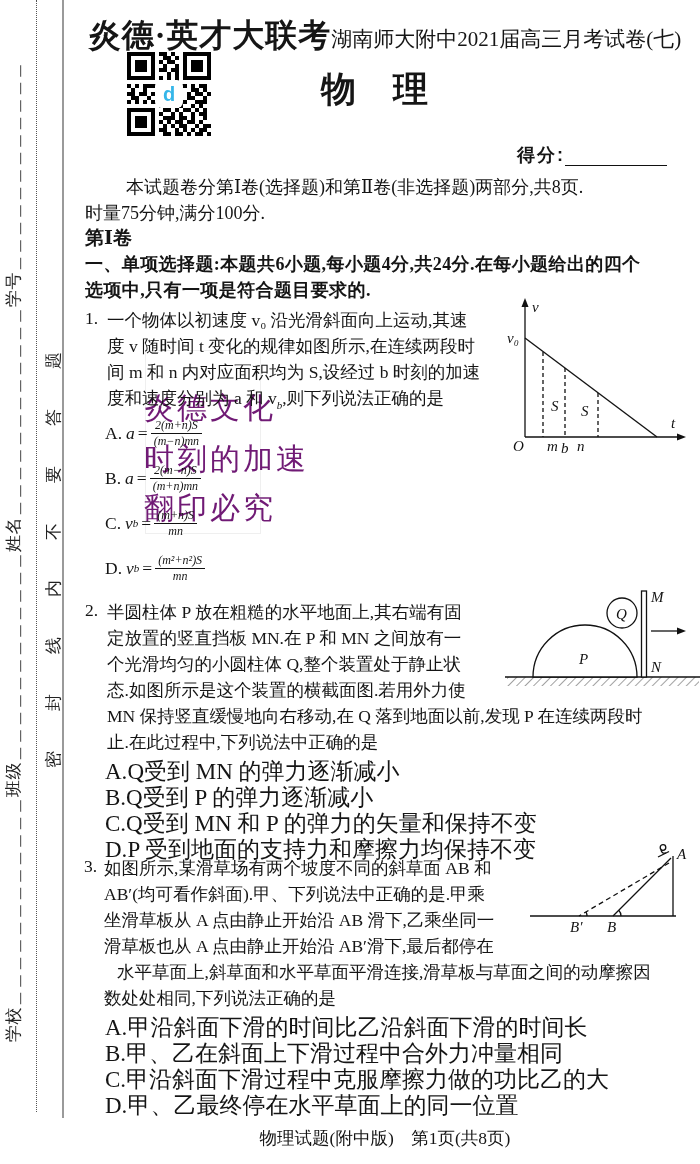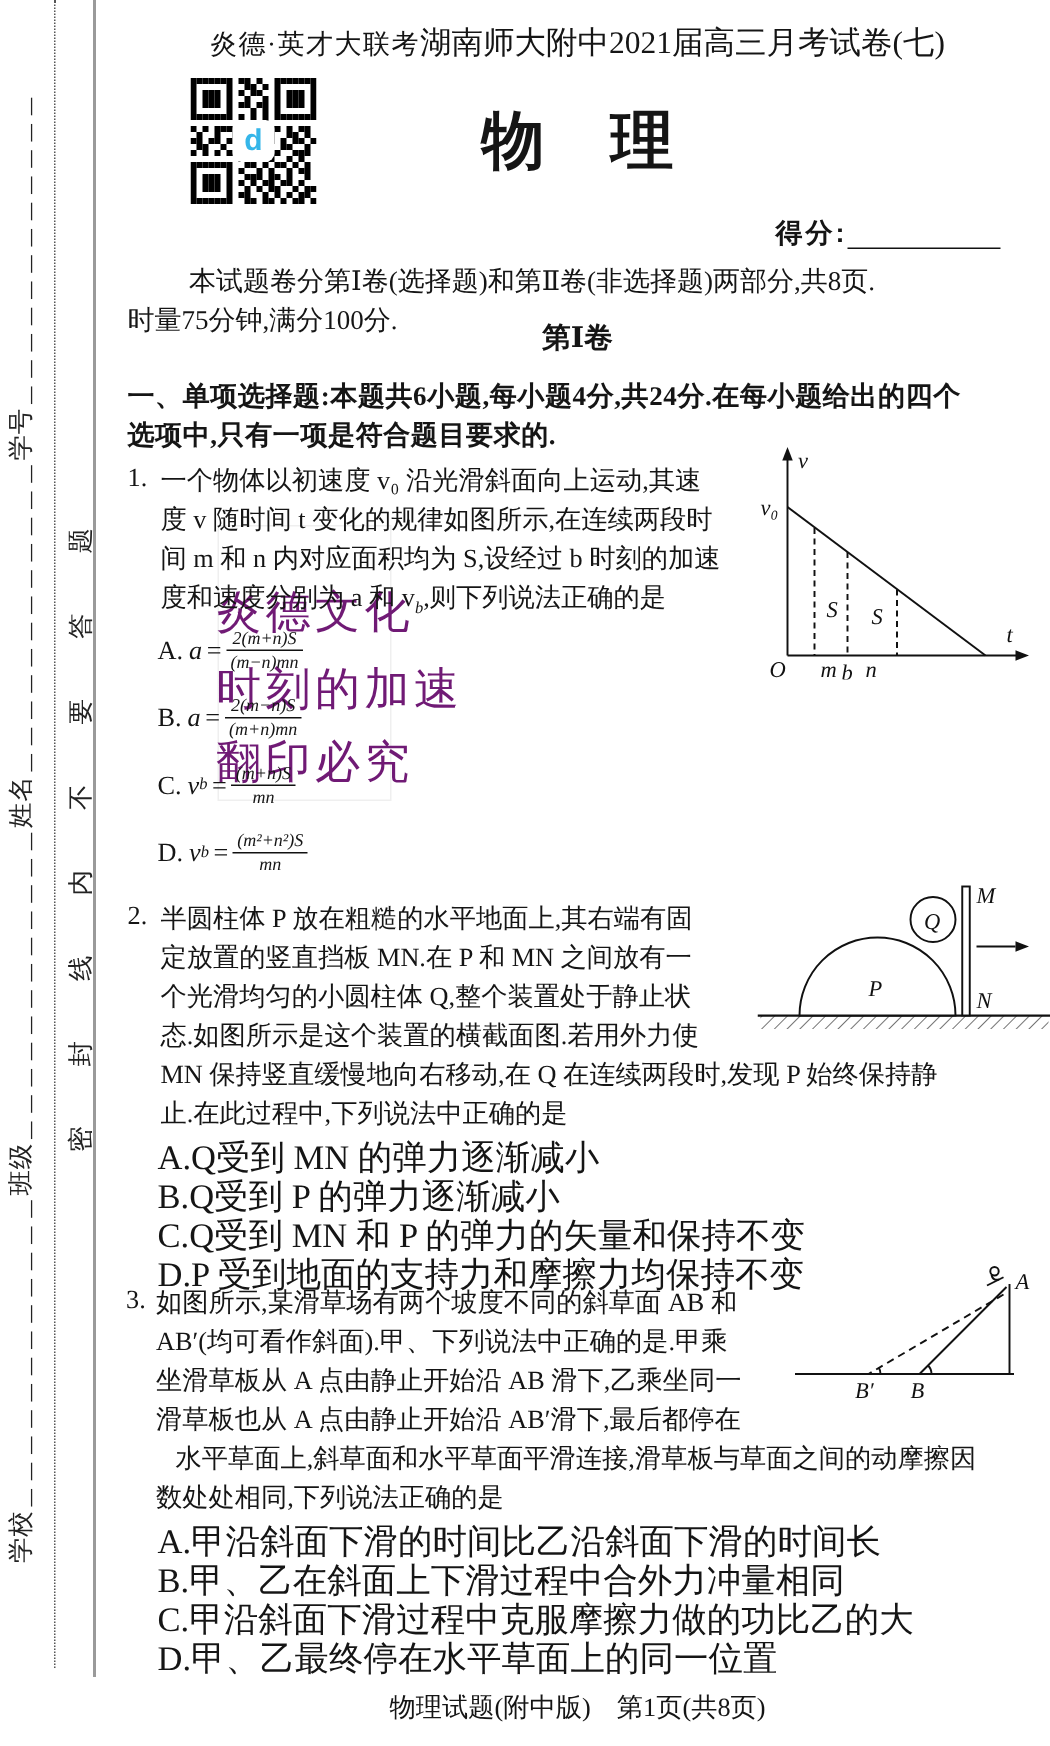--- a/index.html
+++ b/index.html
@@ -11,27 +11,27 @@
   .abs{position:absolute}
   .sans{font-family:"Liberation Sans","DejaVu Sans",sans-serif}
   
   .dotted-rail{left:36px;top:0;height:1112px;width:0;border-left:1px dotted #555}
   .solid-rail{left:62px;top:0;height:1118px;width:2px;background:#9a9a9a}
   .rot{transform:rotate(-90deg);transform-origin:0 0;white-space:nowrap}
   .margin-fields{left:2px;top:1042px;width:950px;height:22px;font-size:17px;letter-spacing:0.5px;color:#222}
   .seal-col{left:42px;top:768px;width:462px;height:20px;font-size:17px;letter-spacing:40px;color:#222}
   
   .header{left:85px;top:14px;width:600px;text-align:center;white-space:nowrap}
-  .brand{font-size:18px;font-weight:400;letter-spacing:1px}
+  .brand{font-size:32px;font-weight:700;letter-spacing:1px}
   .exam-rest{font-size:21px}
-  .paper-title{left:321px;top:66px;font-size:42px;font-weight:bold;letter-spacing:1px}
+  .paper-title{left:321px;top:66px;font-size:35px;font-weight:bold;letter-spacing:1px}
   .score{left:517px;top:143px;font-size:18px;font-weight:bold;letter-spacing:2px}
   .score-line{left:565px;top:165px;width:102px;height:0;border-top:1.5px solid #111}
   .intro{font-size:18px;white-space:nowrap}
-  .part-title{left:85px;top:212px;width:600px;text-align:center;font-size:19px;font-weight:bold}
+  .part-title{left:85px;top:225px;width:600px;text-align:left;font-size:19px;font-weight:bold}
   .section-line{font-size:18px;font-weight:bold;letter-spacing:0.4px;white-space:nowrap}
   .section-line,.sans-b{font-family:Liberation Serif, serif}
   
   .qnum,.stem{font-size:17.5px;white-space:nowrap}
   .optrow{font-size:23px;white-space:nowrap}
   .opt-frac{display:flex;align-items:center;height:44px;font-size:17.5px}
   .olabel{margin-right:4px}
   .ovar{font-size:17.5px}
   sub{font-size:11px;font-style:italic}
   .oeq{margin:0 3px}
@@ -397,21 +397,21 @@
     <text class="it" x="46" y="116">S</text>
     <text class="it" x="76" y="121">S</text>
   </g>
 </svg>
 
 <div class="abs qnum content" style="left:85px;top:600px">2.</div>
 <div class="abs stem content" style="left:107px;top:600px">半圆柱体 P 放在粗糙的水平地面上,其右端有固</div>
 <div class="abs stem content" style="left:107px;top:626px">定放置的竖直挡板 MN.在 P 和 MN 之间放有一</div>
 <div class="abs stem content" style="left:107px;top:652px">个光滑均匀的小圆柱体 Q,整个装置处于静止状</div>
 <div class="abs stem content" style="left:107px;top:678px">态.如图所示是这个装置的横截面图.若用外力使</div>
-<div class="abs stem content" style="left:107px;top:704px">MN 保持竖直缓慢地向右移动,在 Q 在连续两段时,发现 P 始终保持静</div>
+<div class="abs stem content" style="left:107px;top:704px">MN 保持竖直缓慢地向右移动,在 Q 落到地面以前,发现 P 在连续两段时</div>
 <div class="abs stem content" style="left:107px;top:730px">止.在此过程中,下列说法中正确的是</div>
 <div class="abs optrow content" style="left:105px;top:756px"><span>A.</span><span>Q受到 MN 的弹力逐渐减小</span></div>
 <div class="abs optrow content" style="left:105px;top:782px"><span>B.</span><span>Q受到 P 的弹力逐渐减小</span></div>
 <div class="abs optrow content" style="left:105px;top:808px"><span>C.</span><span>Q受到 MN 和 P 的弹力的矢量和保持不变</span></div>
 <div class="abs optrow content" style="left:105px;top:834px"><span>D.</span><span>P 受到地面的支持力和摩擦力均保持不变</span></div>
 
 <svg class="abs content" style="left:505px;top:578px" width="195" height="118" viewBox="0 0 195 118">
   <defs>
     <pattern id="hatch" width="6" height="9" patternUnits="userSpaceOnUse" patternTransform="rotate(45)">
       <line x1="0" y1="0" x2="0" y2="9" stroke="#444" stroke-width="1"></line>

